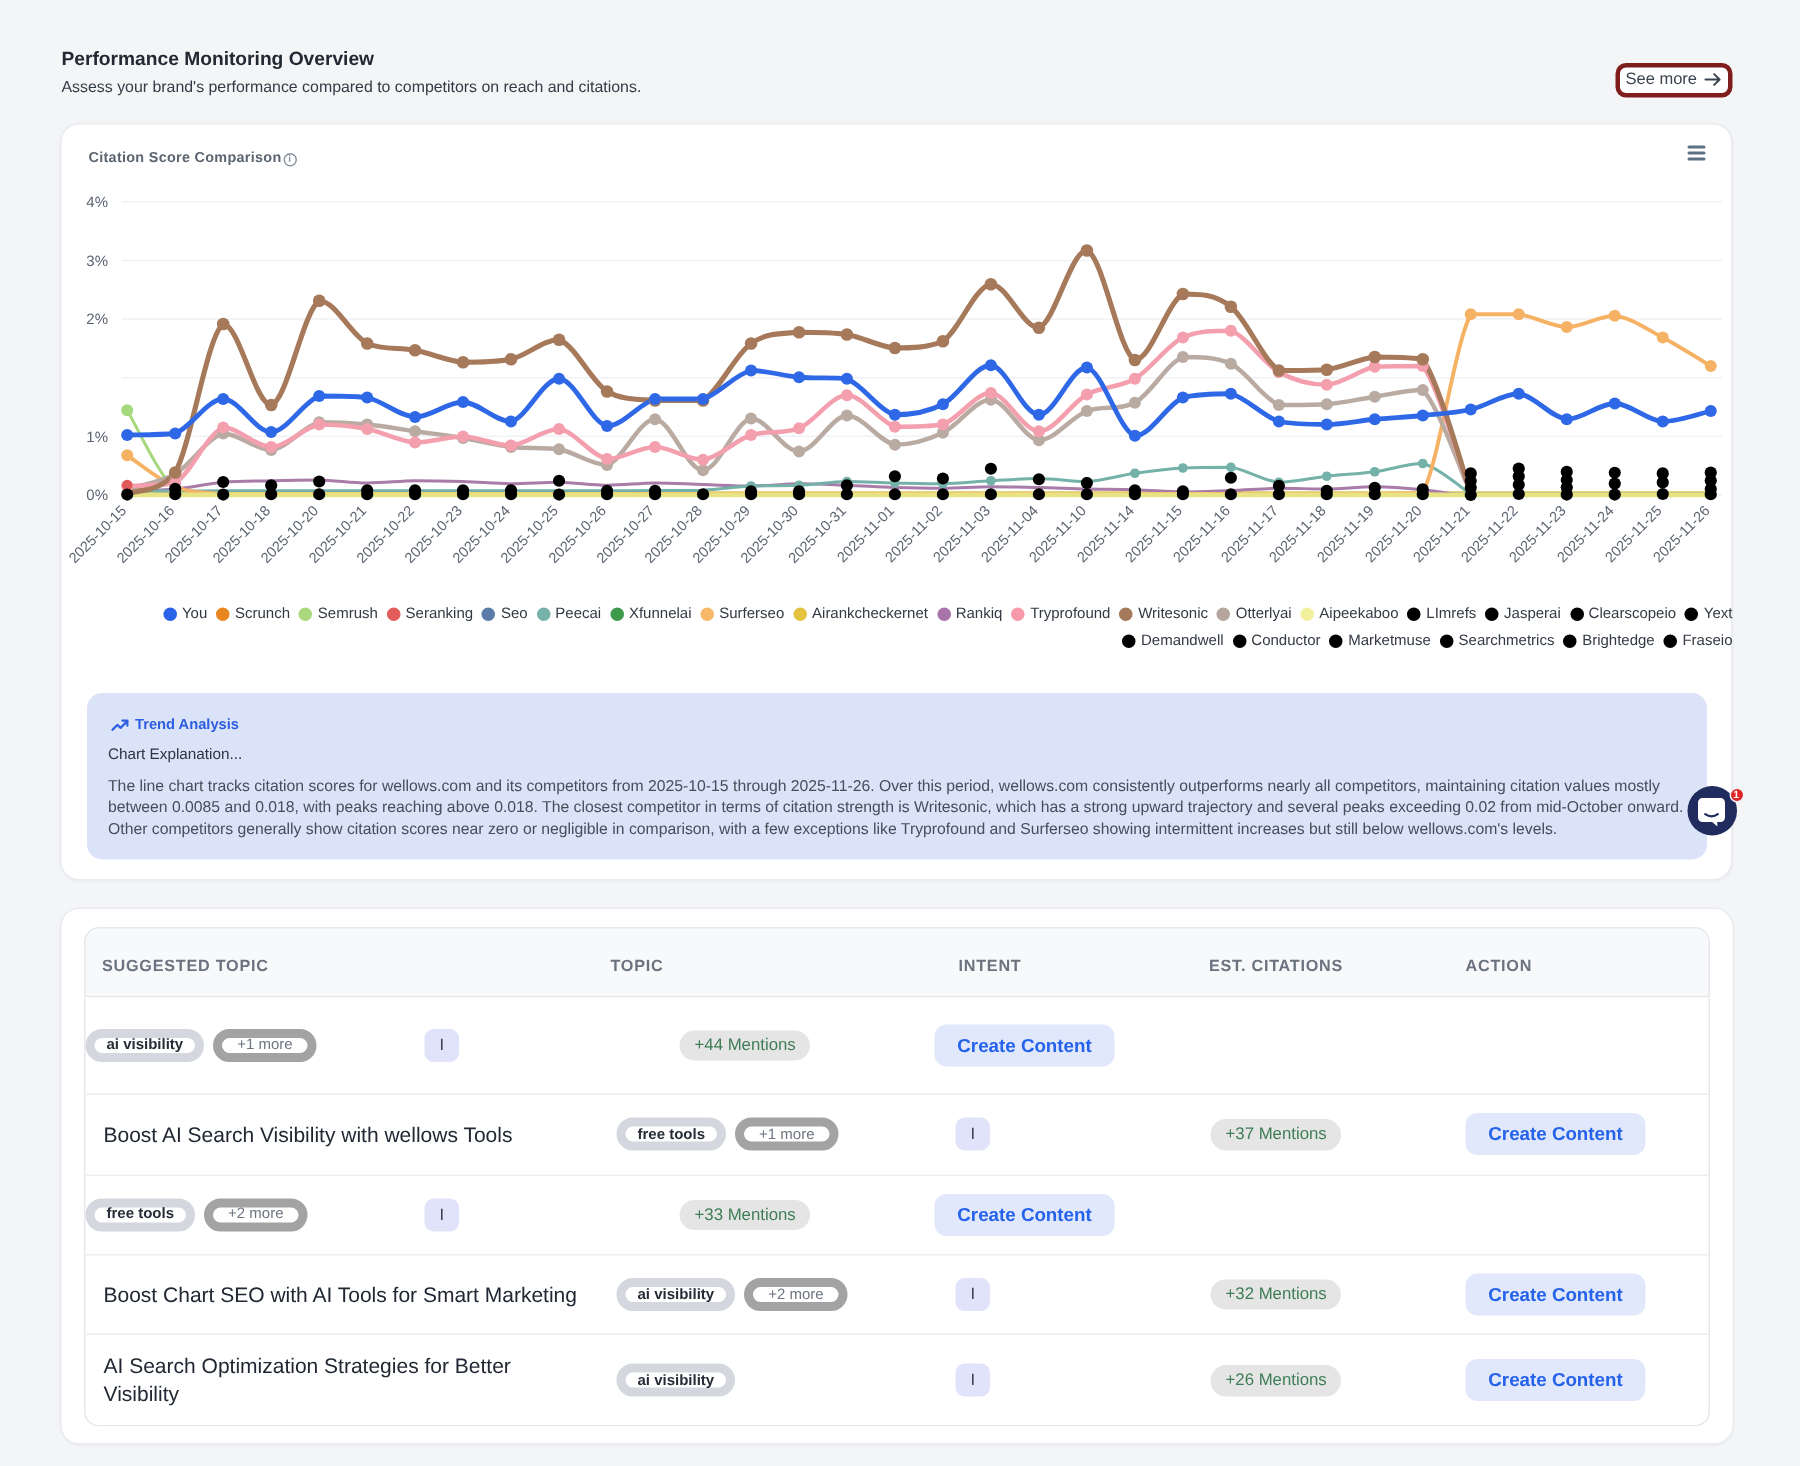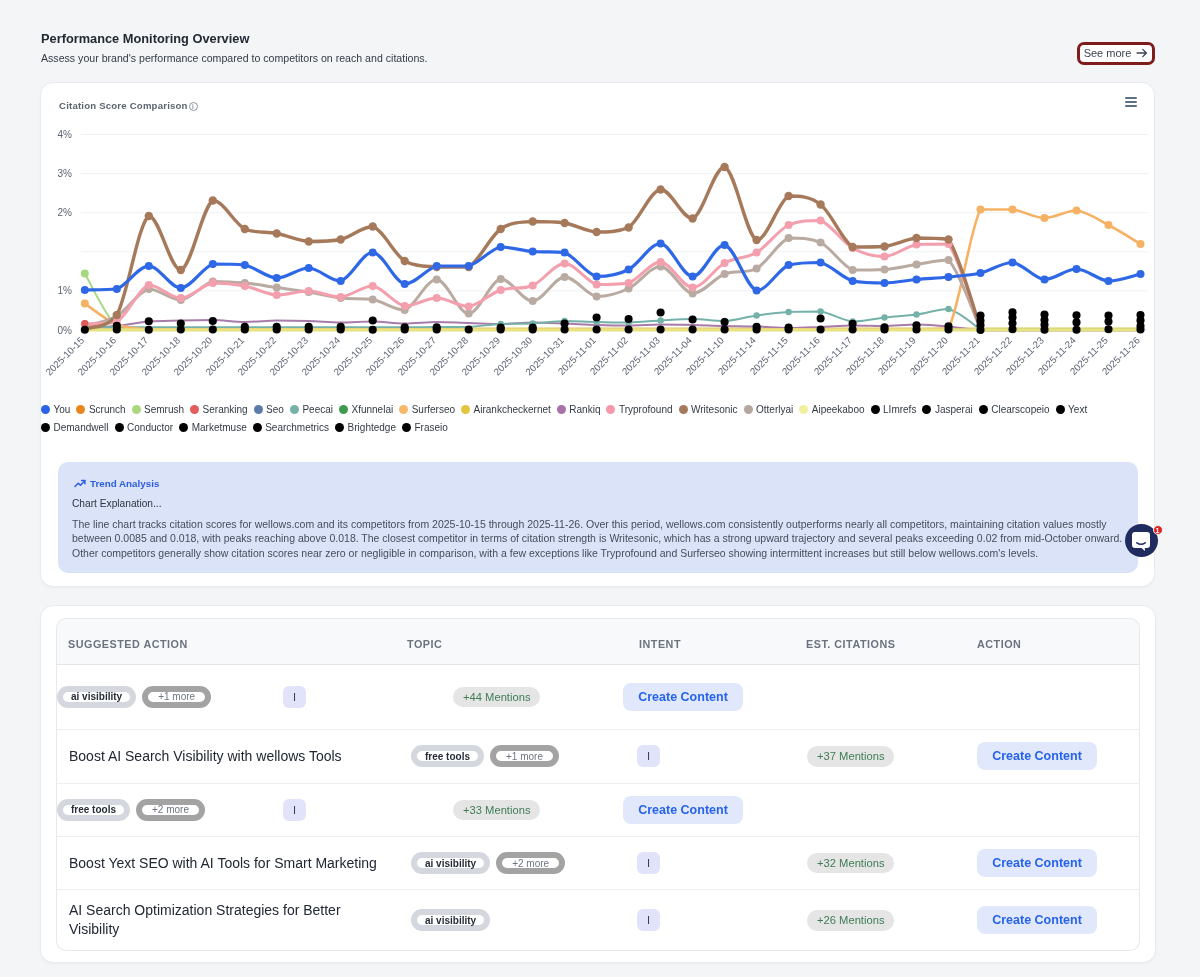--- a/index.html
+++ b/index.html
@@ -8,21 +8,21 @@
 .h2 { left:41px; top:51.5px; font-size:10.6px; color:#333b46; }
 .seemore { left:1077px; top:41.5px; width:78px; height:23px; background:#fff; border:3px solid #7f1d1d; border-radius:7px; font-size:11px; color:#3a4350; display:flex; align-items:center; justify-content:center; gap:5px; }
 .card { position:absolute; background:#fff; border:1px solid #e9ebef; border-radius:13px; box-shadow:0 1px 2px rgba(16,24,40,.04); }
 #chartcard { left:40px; top:82px; width:1115px; height:505px; }
 #tablecard { left:40px; top:605px; width:1116px; height:358px; }
 .ctitle { left:59px; top:99.5px; font-size:9.6px; color:#5b6570; font-weight:bold; letter-spacing:.2px;}
 .info { left:188.5px; top:101.5px; width:9px; height:9px; border:1px solid #8a94a1; border-radius:50%; color:#8a94a1; font-size:6.5px; text-align:center; line-height:8.5px; font-weight:bold; }
 .burger { left:1124.5px; top:96.5px; width:12px; }
 .burger div { height:2.2px; background:#5d7185; margin-bottom:2px; border-radius:1px; }
 #chartsvg { position:absolute; left:41px; top:82px; }
-.legend { position:absolute; left:41px; width:1114px; display:flex; justify-content:flex-start; gap:6px; font-size:10px; color:#333a44; }
+.legend { position:absolute; left:41px; width:1114px; display:flex; justify-content:flex-end; gap:6px; font-size:10px; color:#333a44; }
 .li { display:flex; align-items:center; gap:3.5px; white-space:nowrap; }
 .ld { width:9px; height:9px; border-radius:50%; display:inline-block; flex:none; }
 #leg1 { top:403.5px; }
 #leg2 { top:422px; }
 .trend { left:58px; top:462px; width:1080px; height:111px; background:#dbe3f8; border-radius:10px; }
 .trendhead { left:74px; top:478px; font-size:9.8px; font-weight:bold; color:#2d5de0; display:flex; align-items:center; }
 .chartex { left:72px; top:497.5px; font-size:10.2px; color:#2d3540; }
 .para { left:72px; top:516.5px; width:1056px; font-size:10.5px; line-height:14.6px; color:#454e5a; }
 .thead { position:absolute; left:56px; top:618px; width:1084px; height:46.5px; background:#f8f9fb; border:1px solid #e6e8ec; border-bottom:1px solid #e3e5e9; border-radius:10px 10px 0 0; }
 .tbody { position:absolute; left:56px; top:664.5px; width:1084px; height:286px; border:1px solid #e6e8ec; border-top:none; border-radius:0 0 10px 10px; background:#fff; }
@@ -365,21 +365,21 @@
 <div class="abs trend"></div>
 <div class="abs trendhead"><svg width="12" height="9" viewBox="0 0 12 9" style="margin-right:4px">
       <path d="M1 7.5L4.2 4.3l2.3 1.9L10.7 1.8" stroke="#2d5de0" stroke-width="1.5" fill="none" stroke-linecap="round" stroke-linejoin="round"></path>
       <path d="M7.6 1.4h3.3v3.3" stroke="#2d5de0" stroke-width="1.5" fill="none" stroke-linecap="round" stroke-linejoin="round"></path>
     </svg>Trend Analysis</div>
 <div class="abs chartex">Chart Explanation...</div>
 <div class="abs para">The line chart tracks citation scores for wellows.com and its competitors from 2025-10-15 through 2025-11-26. Over this period, wellows.com consistently outperforms nearly all competitors, maintaining citation values mostly<br>between 0.0085 and 0.018, with peaks reaching above 0.018. The closest competitor in terms of citation strength is Writesonic, which has a strong upward trajectory and several peaks exceeding 0.02 from mid-October onward.<br>Other competitors generally show citation scores near zero or negligible in comparison, with a few exceptions like Tryprofound and Surferseo showing intermittent increases but still below wellows.com's levels.</div>
 
 <div class="card" id="tablecard"></div>
 <div class="thead"></div>
-<div class="hlbl" style="left:68px">SUGGESTED ACTION</div>
+<div class="hlbl" style="left:68px">SUGGESTED TOPIC</div>
 <div class="hlbl" style="left:407px">TOPIC</div>
 <div class="hlbl" style="left:639px">INTENT</div>
 <div class="hlbl" style="left:806px">EST. CITATIONS</div>
 <div class="hlbl" style="left:977px">ACTION</div>
 <div class="tbody">
     <div class="trow" style="height:65.5px">
 <div class="c2">
         <span class="pill strong">ai visibility</span>
         <span class="pill">+1 more</span>
       </div>
@@ -400,21 +400,21 @@
     <div class="trow" style="height:53.5px">
 <div class="c2">
         <span class="pill strong">free tools</span>
         <span class="pill">+2 more</span>
       </div>
 <div class="c3"><span class="intent">I</span></div>
 <div class="c4"><span class="mention">+33 Mentions</span></div>
 <div class="c5"><span class="createbtn">Create Content</span></div>
 </div>
     <div class="trow" style="height:53px">
-<div class="c1">Boost Yext SEO with AI Tools for Smart Marketing</div>
+<div class="c1">Boost Chart SEO with AI Tools for Smart Marketing</div>
 <div class="c2">
         <span class="pill strong">ai visibility</span>
         <span class="pill">+2 more</span>
       </div>
 <div class="c3"><span class="intent">I</span></div>
 <div class="c4"><span class="mention">+32 Mentions</span></div>
 <div class="c5"><span class="createbtn">Create Content</span></div>
 </div>
     <div class="trow" style="height:60.5px">
 <div class="c1">AI Search Optimization Strategies for Better<br>Visibility</div>

